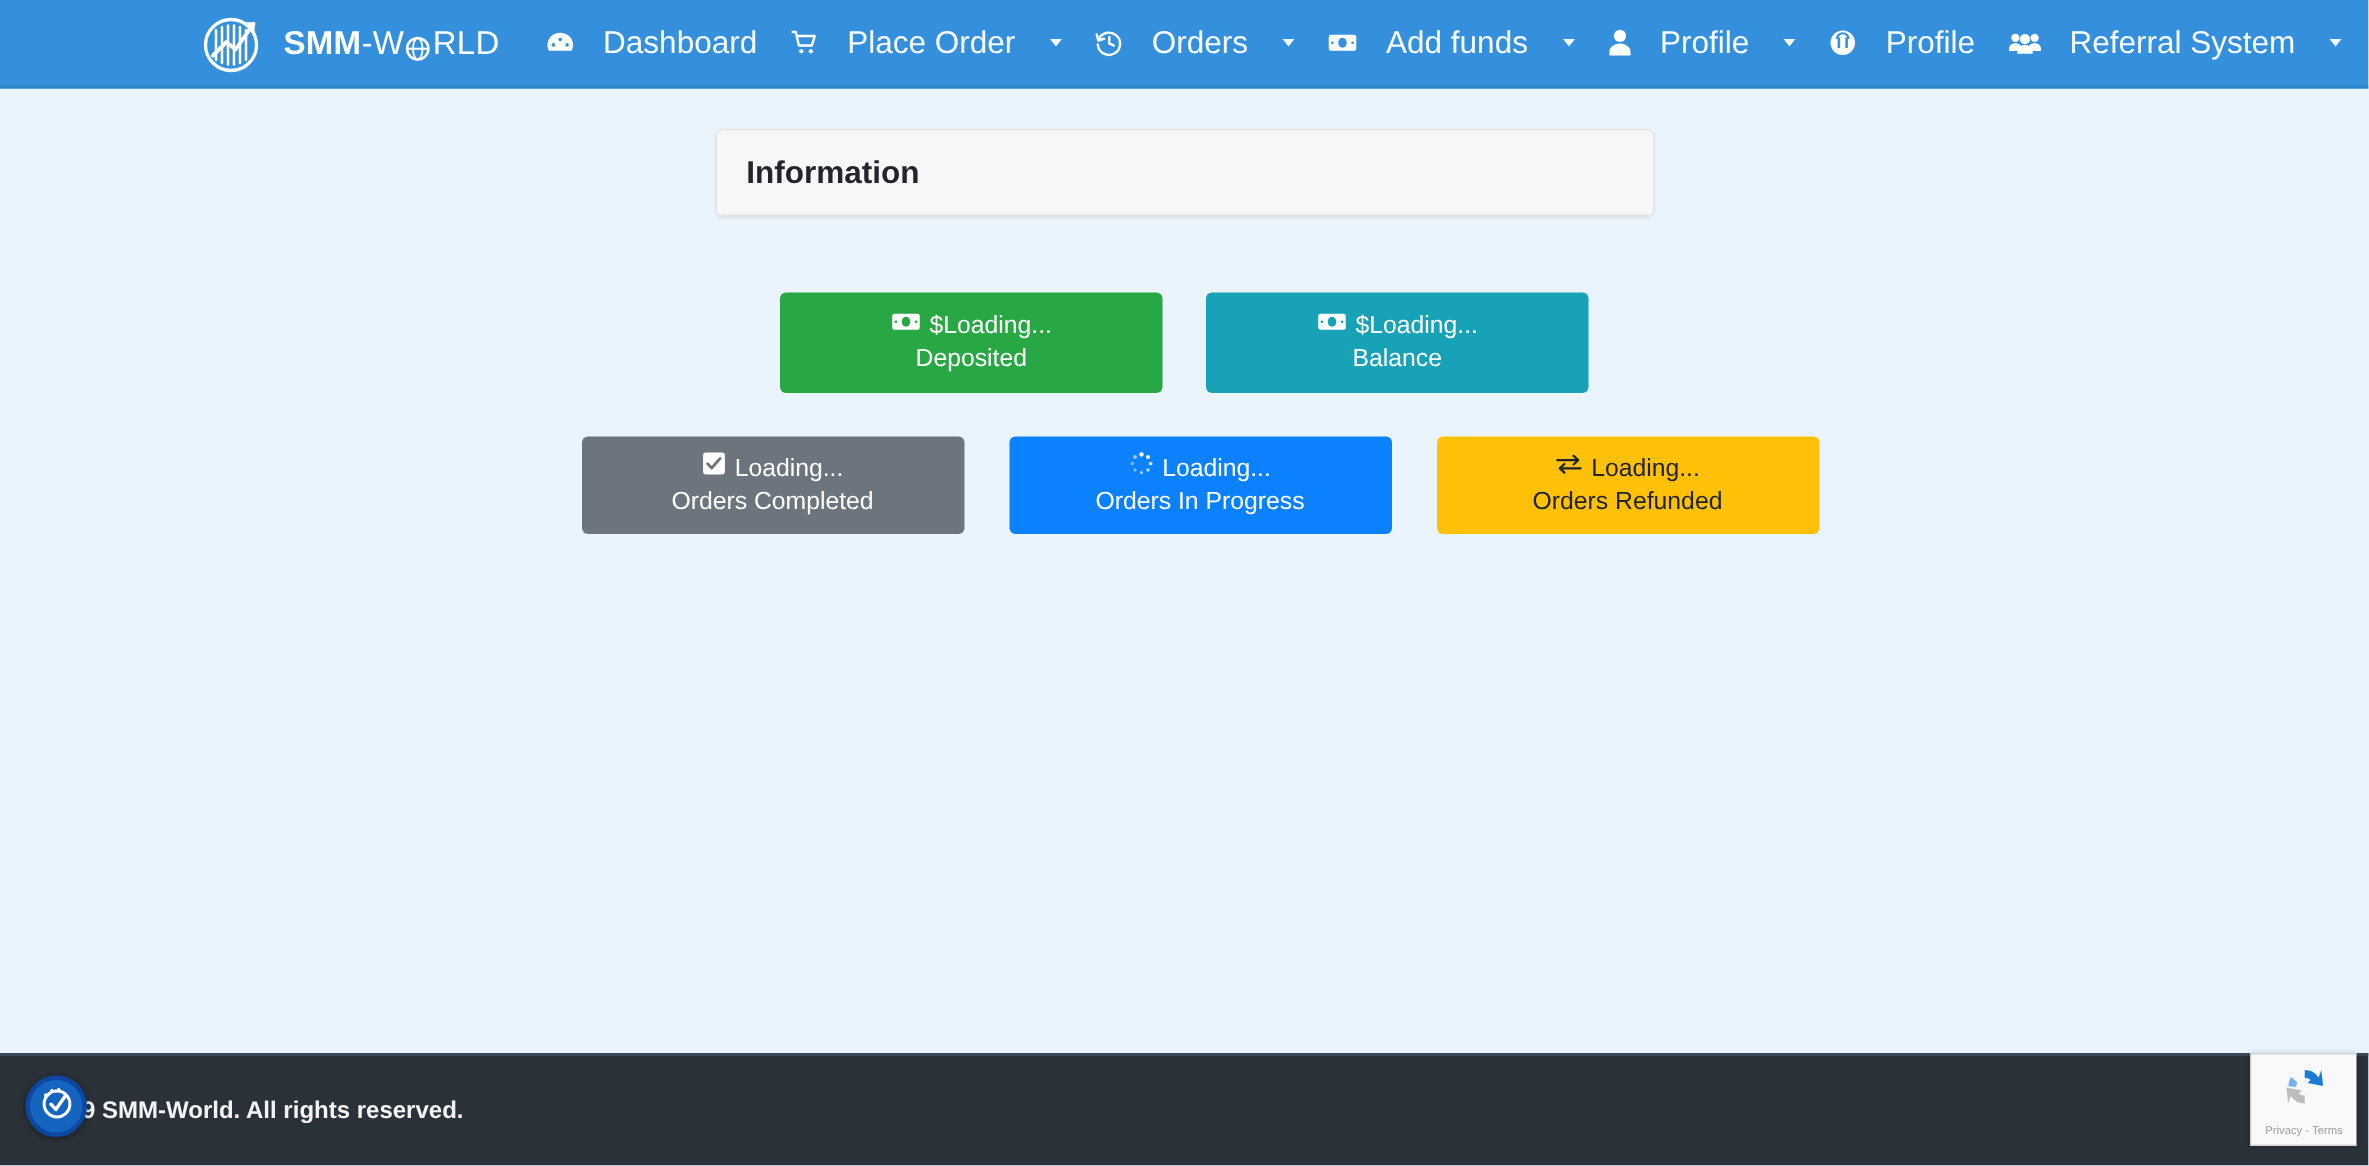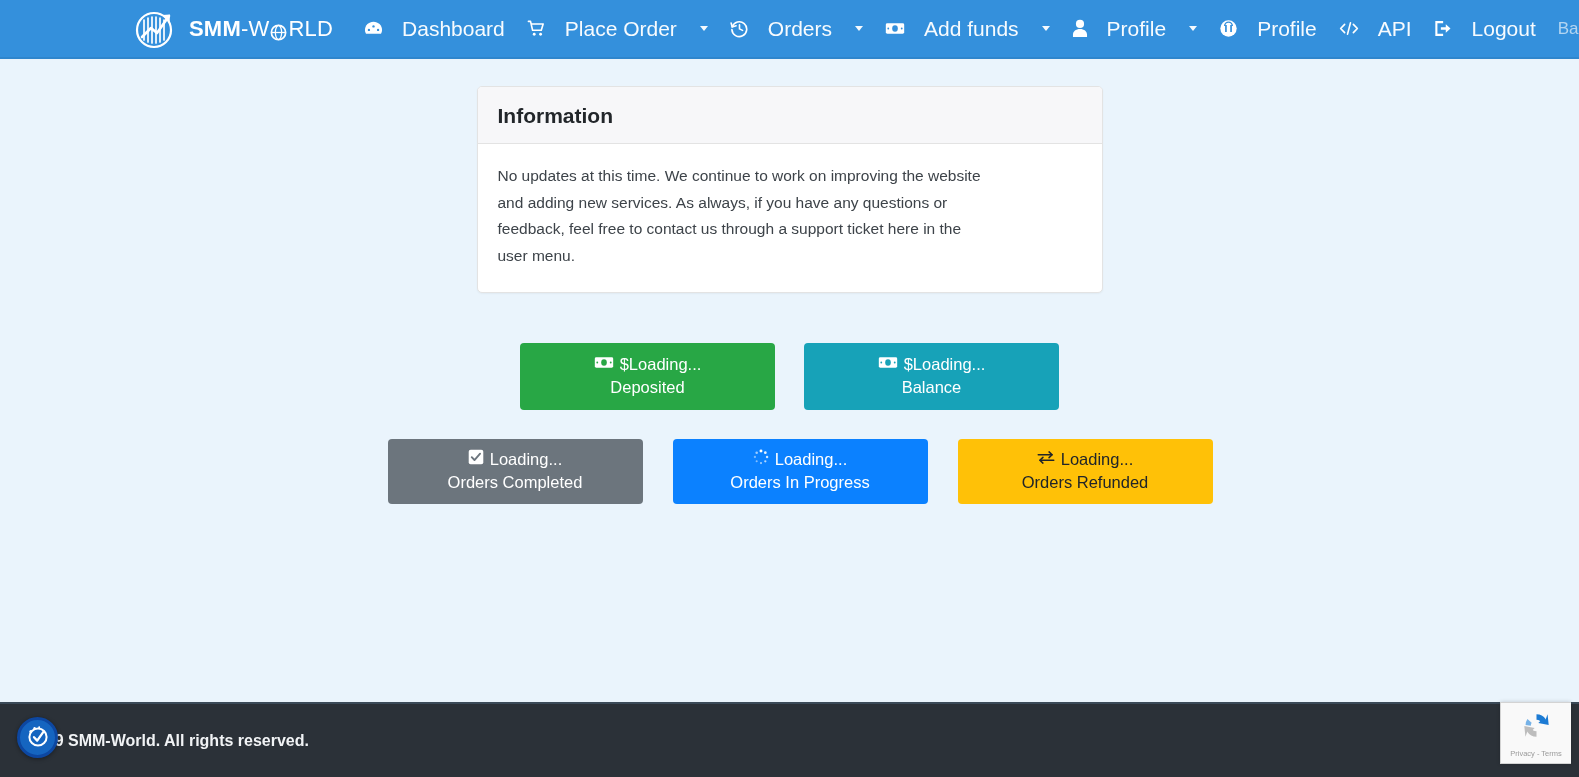--- a/index.html
+++ b/index.html
@@ -344,20 +344,34 @@
       <span class="ico">
         <svg width="19" height="19" viewBox="0 0 20 20">
           <circle cx="10" cy="10" r="8.6" fill="#fff"></circle>
           <path d="M6.4 6.4h1.8v7.2H6.4zM11.8 6.4h1.8v7.2h-1.8z" fill="#3490dc"></path>
           <path d="M6 7.3a4 4 0 0 1 8 0" stroke="#3490dc" stroke-width="1.5" fill="none"></path>
         </svg>
       </span>
       <span>Profile</span>
     </a>
 
+    <a class="navlink">
+      <span class="ico">
+        <svg width="22" height="19" viewBox="0 0 24 18" fill="#fff">
+          <circle cx="5" cy="5.4" r="3"></circle>
+          <circle cx="19" cy="5.4" r="3"></circle>
+          <circle cx="12" cy="6.4" r="3.7"></circle>
+          <path d="M5 9.3c-2.6 0-4.6 1.6-4.6 3.6V15h9.2v-2.1c0-2-2-3.6-4.6-3.6z"></path>
+          <path d="M19 9.3c-2.6 0-4.6 1.6-4.6 3.6V15h9.2v-2.1c0-2-2-3.6-4.6-3.6z"></path>
+          <path d="M12 10.6c-3.2 0-5.6 1.9-5.6 4.3V17h11.2v-2.1c0-2.4-2.4-4.3-5.6-4.3z"></path>
+        </svg>
+      </span>
+      <span>Referral System</span>
+      <span class="caret"></span>
+    </a>
 
     <a class="navlink">
       <span class="ico">
         <svg width="20" height="19" viewBox="0 0 22 18" fill="none" stroke="#fff" stroke-width="1.8" stroke-linecap="round" stroke-linejoin="round">
           <polyline points="6.2,4.4 1.8,9 6.2,13.6"></polyline>
           <polyline points="15.8,4.4 20.2,9 15.8,13.6"></polyline>
           <line x1="12.6" y1="2.8" x2="9.4" y2="15.2"></line>
         </svg>
       </span>
       <span>API</span>
@@ -376,23 +390,20 @@
     <span id="balance-text">Balance: Loading...</span>
   </div>
 </div>
 
 <div id="page">
   <div id="content-wrap">
 
     <div id="info-card">
       <div id="info-card-header">
         <div id="info-card-title">Information</div>
-      </div>
-      <div id="info-card-body">
-        <p id="info-card-text">No updates at this time. We continue to work on improving the website and adding new services. As always, if you have any questions or feedback, feel free to contact us through a support ticket here in the user menu.</p>
       </div>
     </div>
 
     <div id="stats-row-1">
 
       <button class="stat-btn stat-deposited">
         <span class="stat-top">
           <span>
             <svg width="20" height="15" viewBox="0 0 22 16">
               <rect x="0.9" y="2.2" width="20.2" height="11.6" rx="1.6" fill="#fff"></rect>

